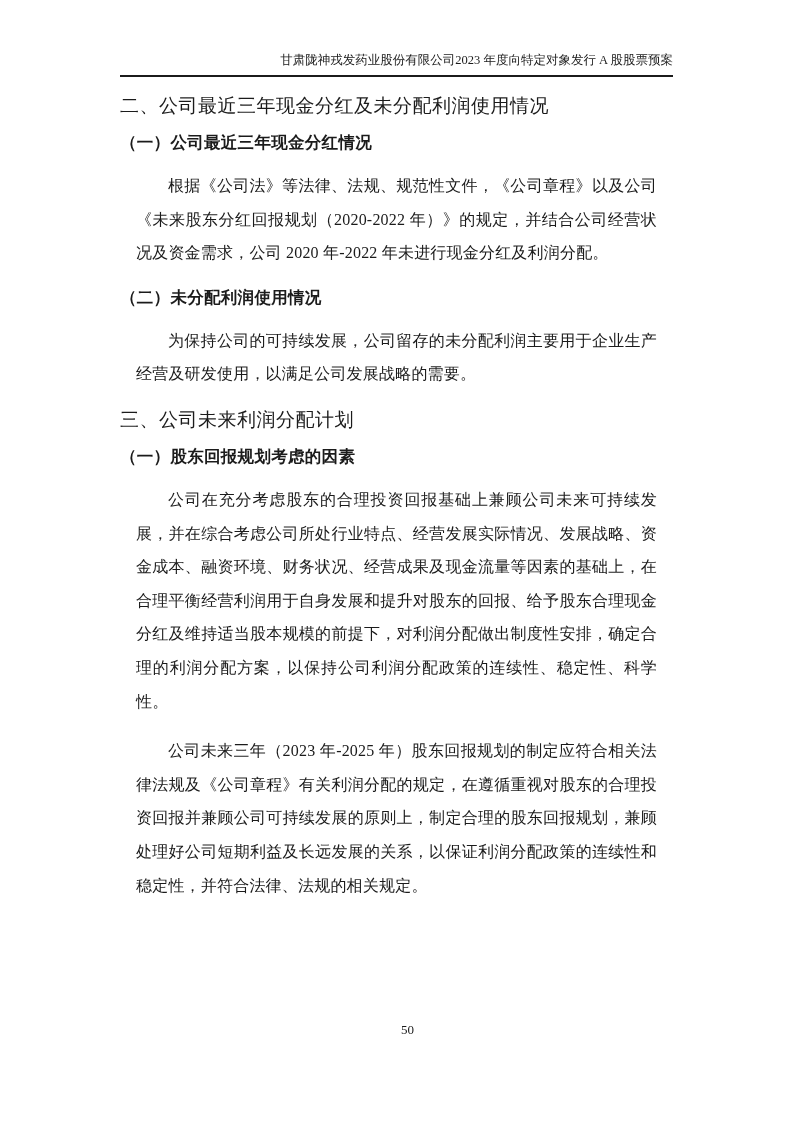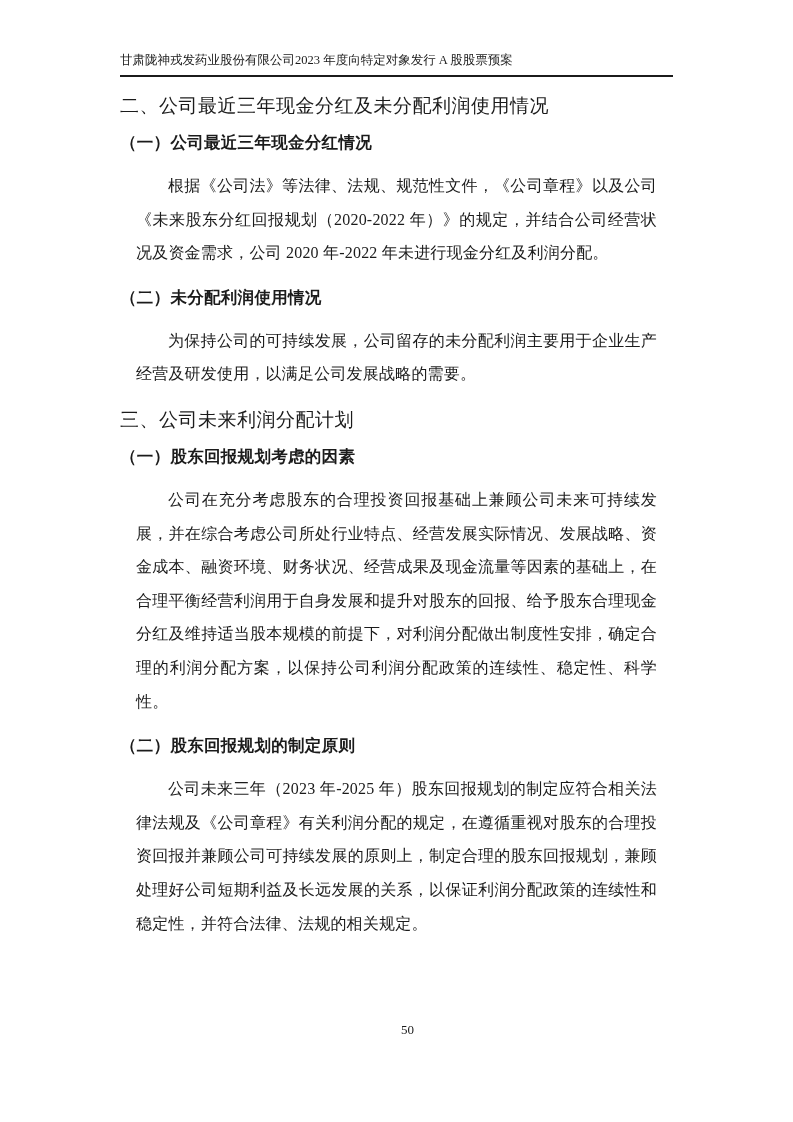--- a/index.html
+++ b/index.html
@@ -15,21 +15,21 @@
     overflow: hidden;
   }
   .content {
     position: absolute;
     top: 0;
     left: 120px;
     width: 553px;
   }
   .page-header {
     display: flex;
-    justify-content: flex-start;
+    justify-content: flex-end;
     align-items: flex-end;
     padding-top: 52px;
     padding-bottom: 7px;
     border-bottom: 2px solid #1b1b1b;
     font-size: 12.5px;
     line-height: 16px;
   }
   .sections { width: 100%; }
   h1.sec {
     font-family: "Liberation Sans", "DejaVu Sans", sans-serif;
@@ -77,20 +77,19 @@
     </div>
     <div class="sections">
         <h1 class="sec">二、公司最近三年现金分红及未分配利润使用情况</h1>
         <h2 class="sec">（一）公司最近三年现金分红情况</h2>
         <p class="sec">根据《公司法》等法律、法规、规范性文件，《公司章程》以及公司《未来股东分红回报规划（2020-2022 年）》的规定，并结合公司经营状况及资金需求，公司 2020 年-2022 年未进行现金分红及利润分配。</p>
         <h2 class="sec">（二）未分配利润使用情况</h2>
         <p class="sec">为保持公司的可持续发展，公司留存的未分配利润主要用于企业生产经营及研发使用，以满足公司发展战略的需要。</p>
         <h1 class="sec">三、公司未来利润分配计划</h1>
         <h2 class="sec">（一）股东回报规划考虑的因素</h2>
         <p class="sec">公司在充分考虑股东的合理投资回报基础上兼顾公司未来可持续发展，并在综合考虑公司所处行业特点、经营发展实际情况、发展战略、资金成本、融资环境、财务状况、经营成果及现金流量等因素的基础上，在合理平衡经营利润用于自身发展和提升对股东的回报、给予股东合理现金分红及维持适当股本规模的前提下，对利润分配做出制度性安排，确定合理的利润分配方案，以保持公司利润分配政策的连续性、稳定性、科学性。</p>
-        <h2 class="sec">（二）股东回报规划的制定原则</h2>
         <p class="sec">公司未来三年（2023 年-2025 年）股东回报规划的制定应符合相关法律法规及《公司章程》有关利润分配的规定，在遵循重视对股东的合理投资回报并兼顾公司可持续发展的原则上，制定合理的股东回报规划，兼顾处理好公司短期利益及长远发展的关系，以保证利润分配政策的连续性和稳定性，并符合法律、法规的相关规定。</p>
       </div>
   </div>
   <div class="page-footer">
     <span>50</span>
   </div>
 </div>
 
 </body></html>

